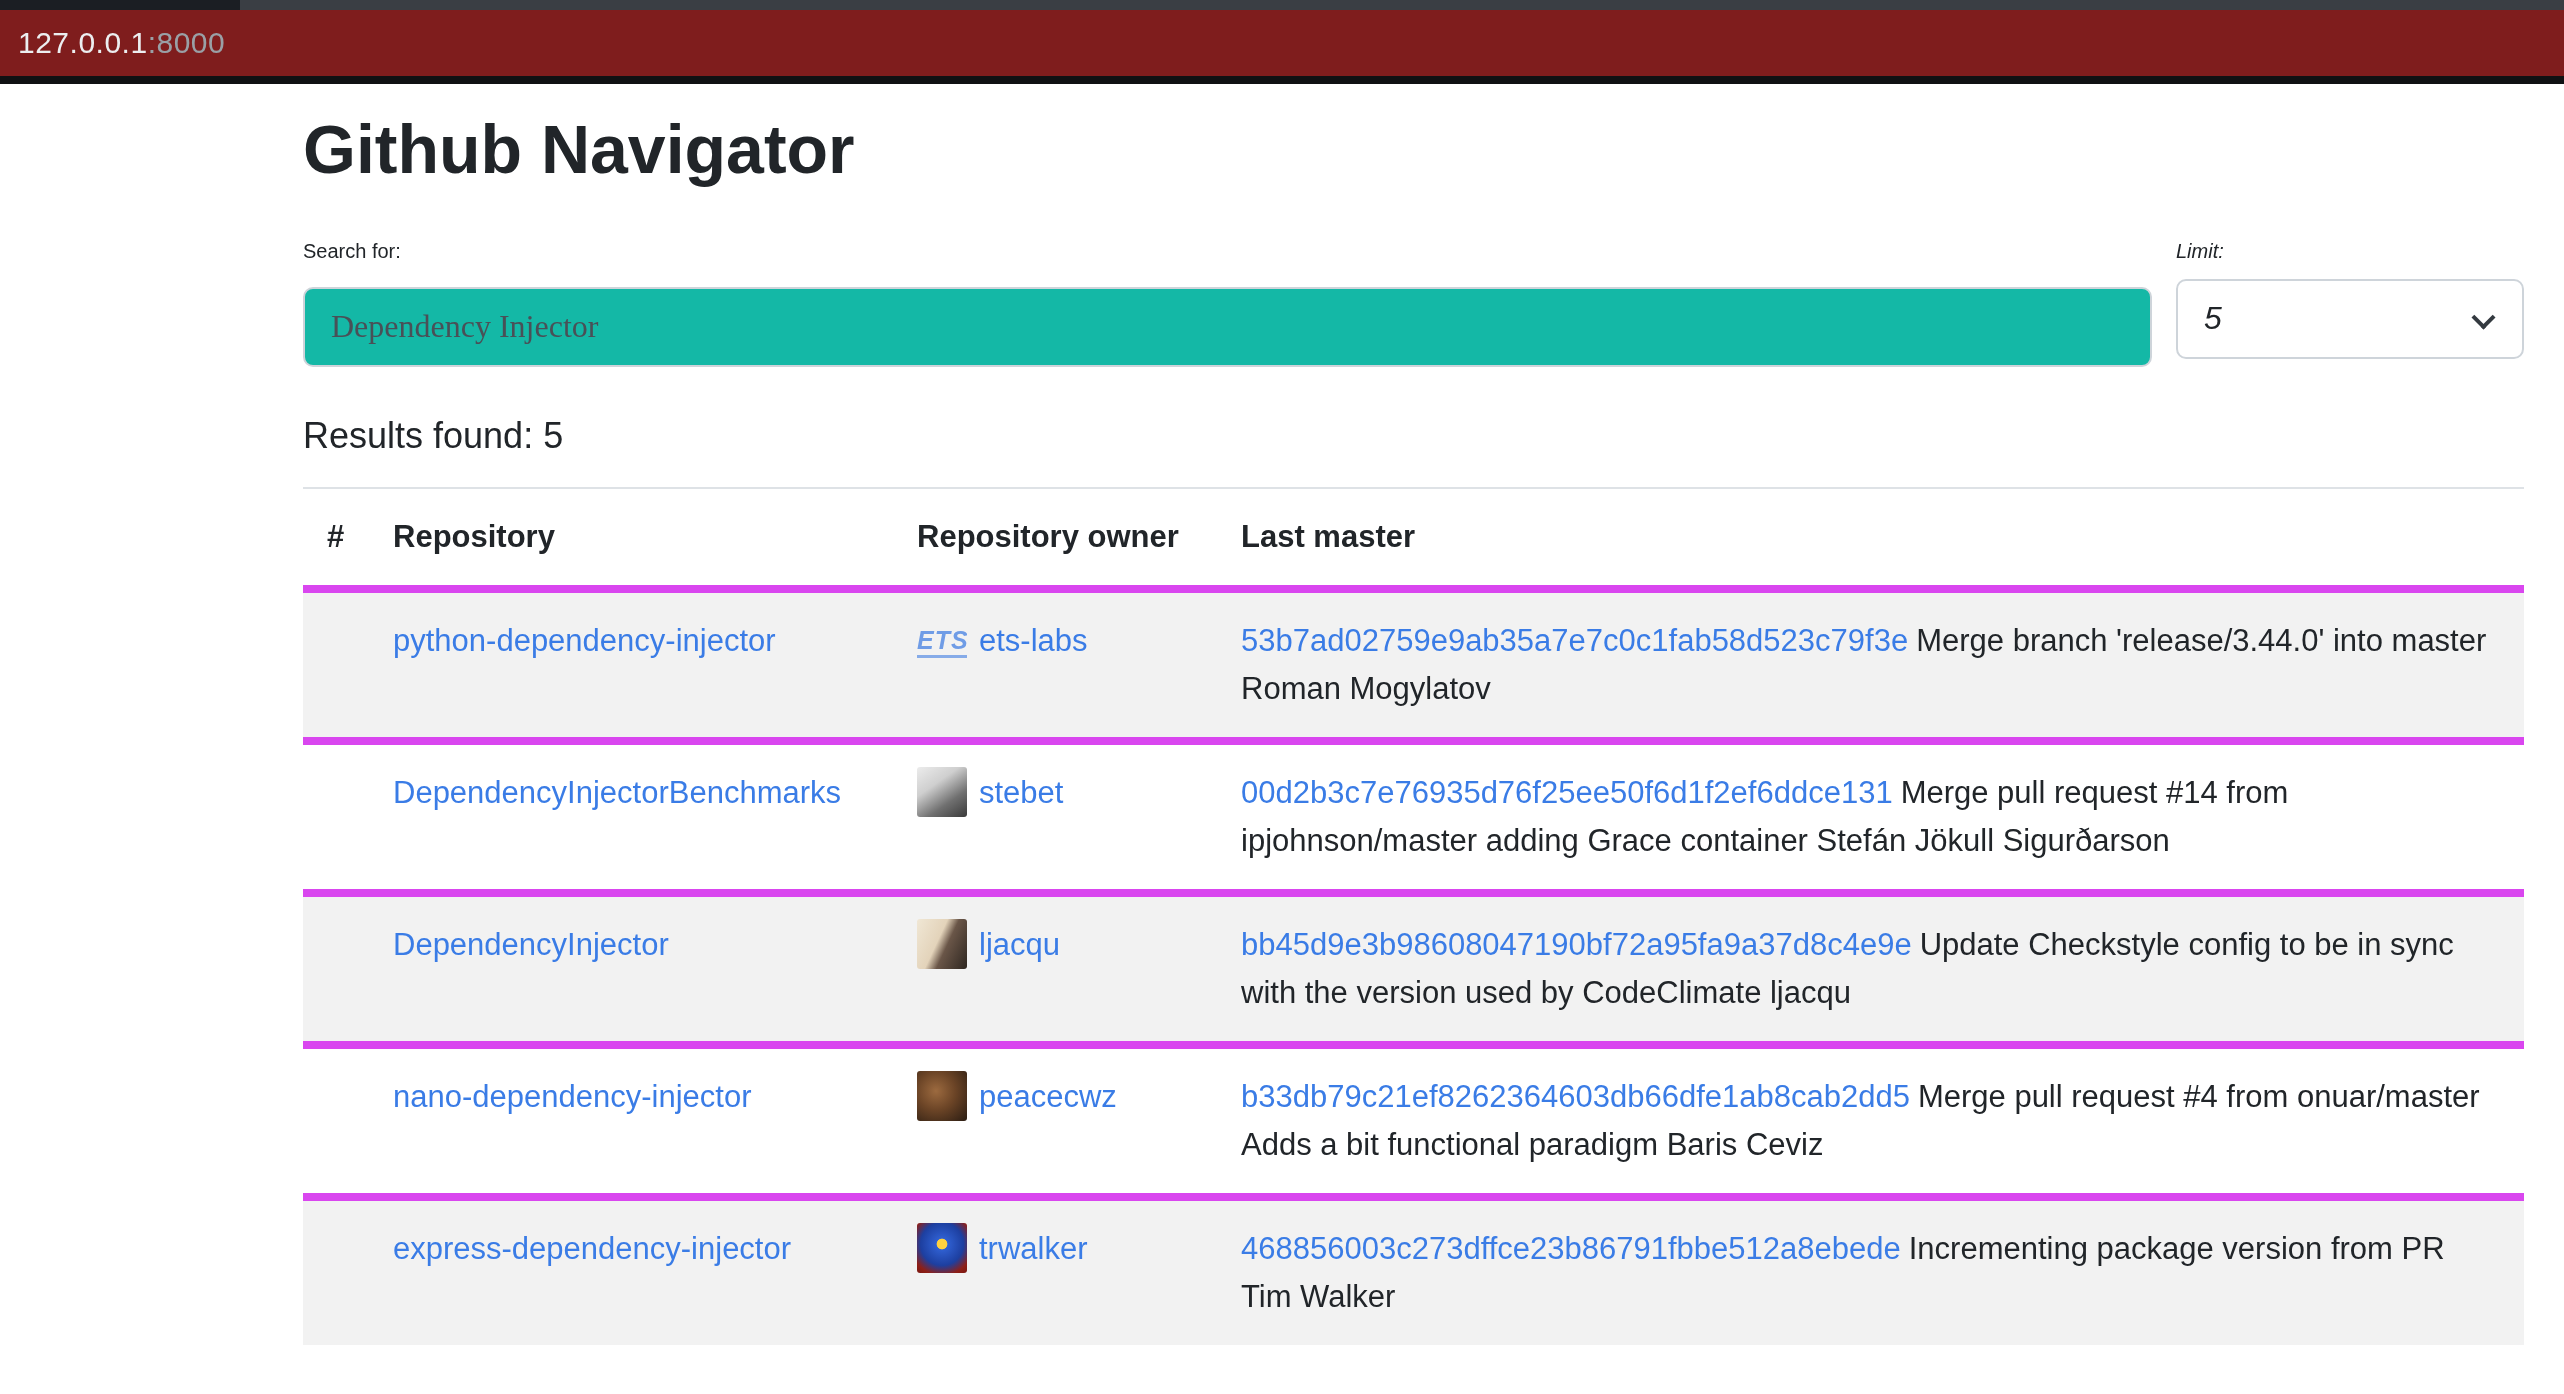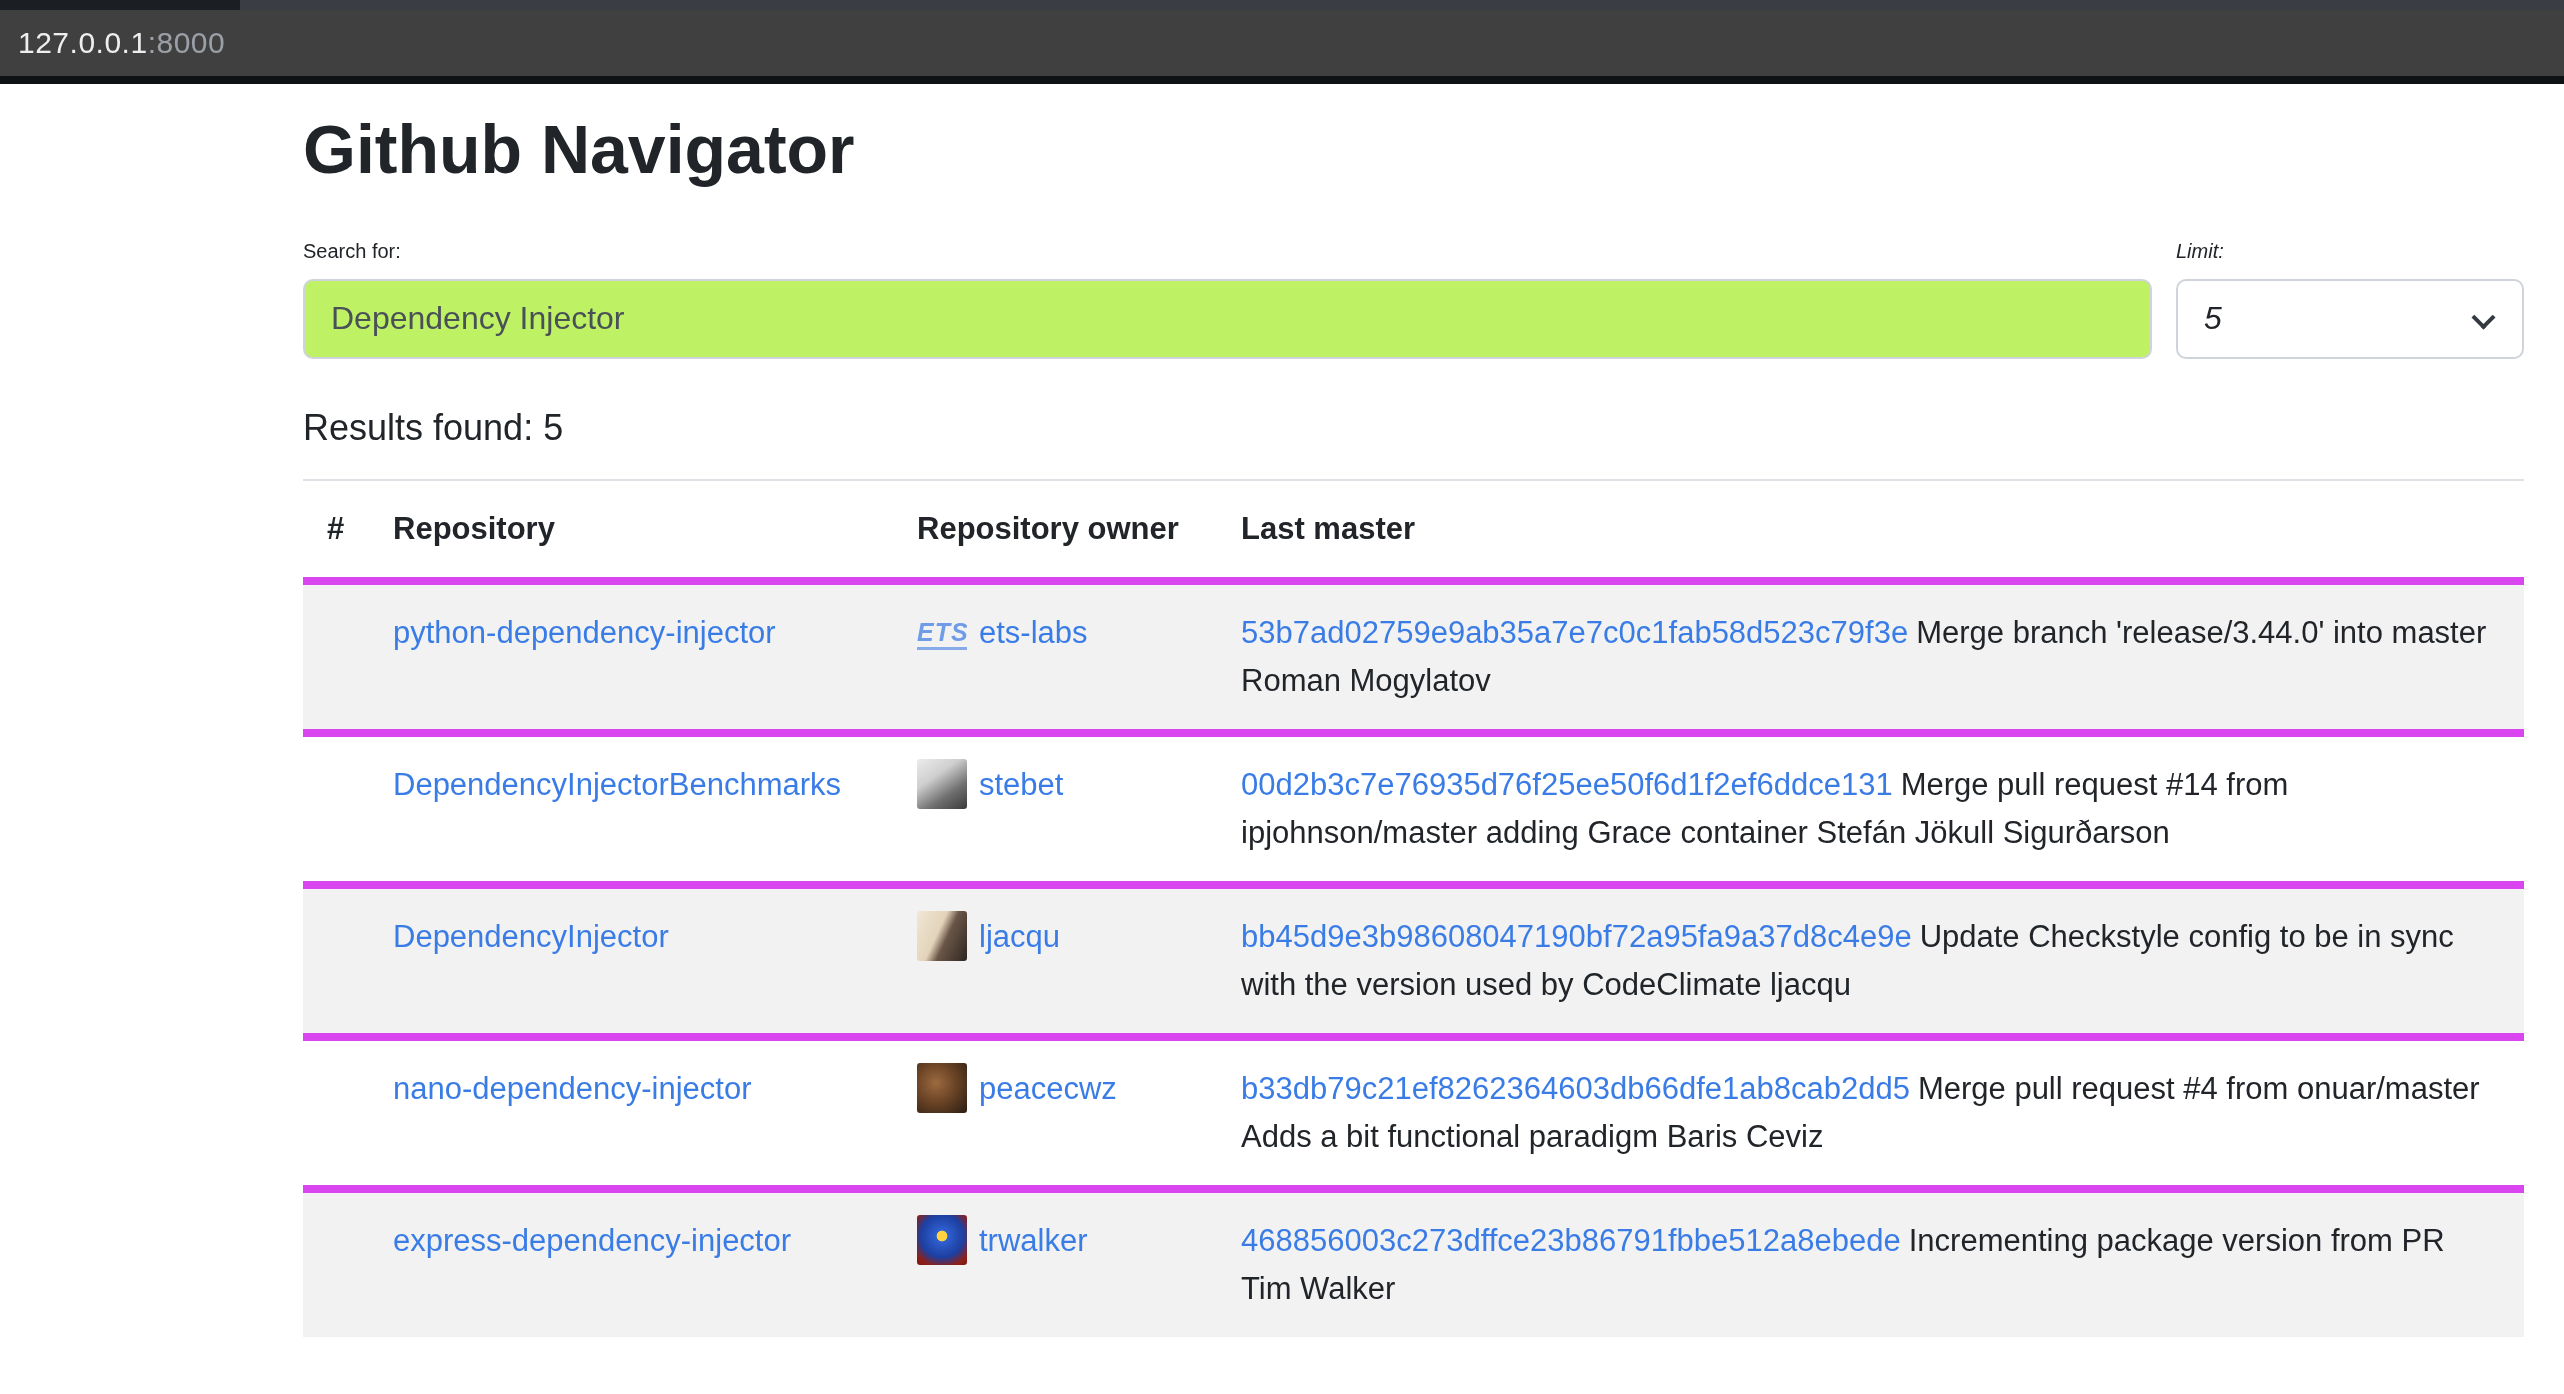--- a/index.html
+++ b/index.html
@@ -9,21 +9,21 @@
     background:#ffffff;
     overflow:hidden;
     font-family:"Liberation Sans","DejaVu Sans",sans-serif;
     color:#212529;
   }
 
   
   .chrome { position:relative; width:2564px; height:84px; background:#202328; }
   .chrome-tabstrip { position:absolute; top:0; left:0; width:2564px; height:10px; background:#3a3e44; }
   .chrome-tabstrip .active-tab-edge { position:absolute; top:0; left:0; width:240px; height:10px; background:#1b1e23; }
-  .chrome-addressbar { position:absolute; top:10px; left:0; width:2564px; height:66px; background:#404040; display:flex; align-items:center; }
+  .chrome-addressbar { position:absolute; top:10px; left:0; width:2564px; height:66px; background:#7f1d1d; display:flex; align-items:center; }
   .chrome-sep { position:absolute; bottom:0; left:0; width:2564px; height:8px; background:#0f1113; }
   .url { margin-left:18px; font-size:30px; letter-spacing:0.5px; }
   .url .host { color:#eceef0; }
   .url .port { color:#9aa0a6; }
 
   
   .container { position:relative; margin-left:303px; width:2221px; }
 
   h1.page-title {
     margin:26px 0 0 0;
@@ -32,27 +32,27 @@
     line-height:1.16;
     color:#212529;
   }
 
   .form-row { display:flex; margin-top:44px; }
   .form-group-search { flex:1 1 auto; margin-right:24px; }
   .form-group-limit { flex:0 0 348px;font-style:italic; }
   .field-label { display:block; font-size:20px; line-height:36px; color:#212529; }
 
   .text-input {
-    margin-top:10px;
+    margin-top:18px;
     width:100%; height:80px;
     border:2px solid #ced4da; border-radius:10px;
     padding:0 26px;
     font-size:32px; color:#495057;
-    font-family:Liberation Sans, sans-serif;
-    background:#bef264; outline:none;
+    font-family:Liberation Serif, serif;
+    background:#14b8a6; outline:none;
   }
 
   .select {
     position:relative;
     margin-top:10px;
     width:348px; height:80px;
     border:2px solid #ced4da; border-radius:10px;
     background:#fff;
     font-size:32px; color:#212529;
     display:flex; align-items:center;

